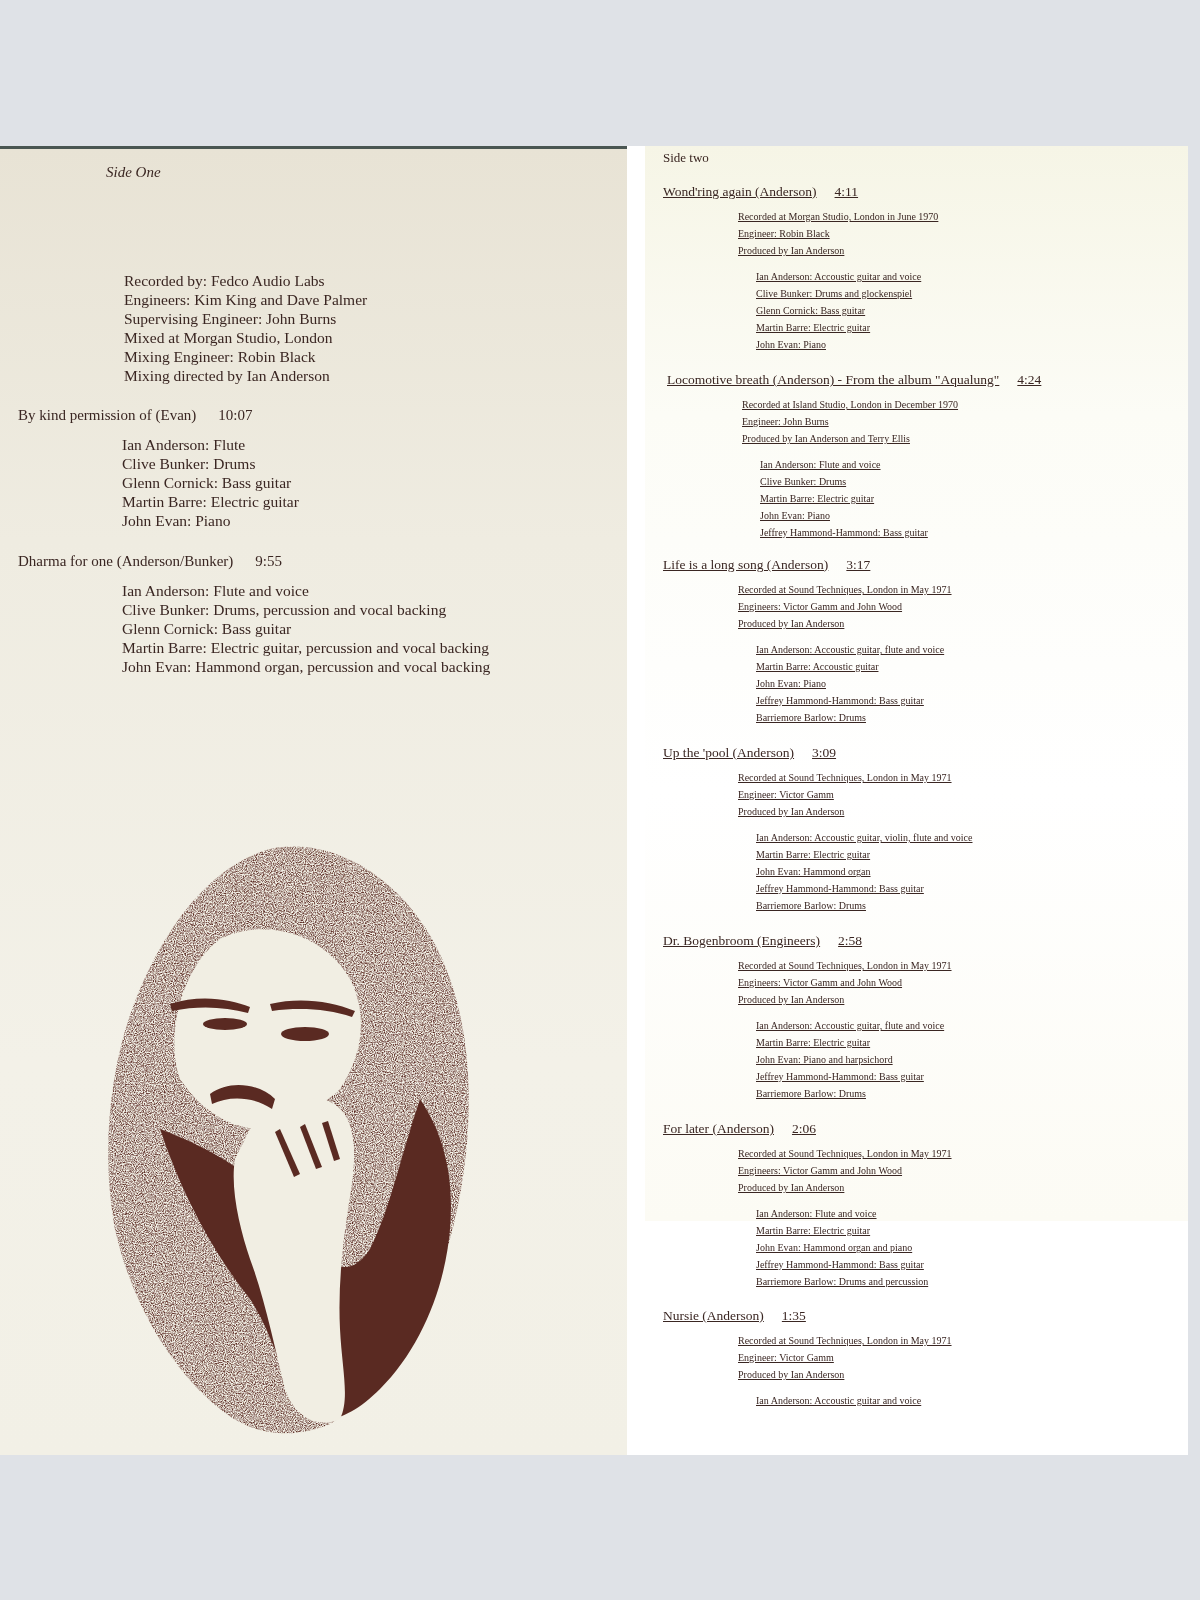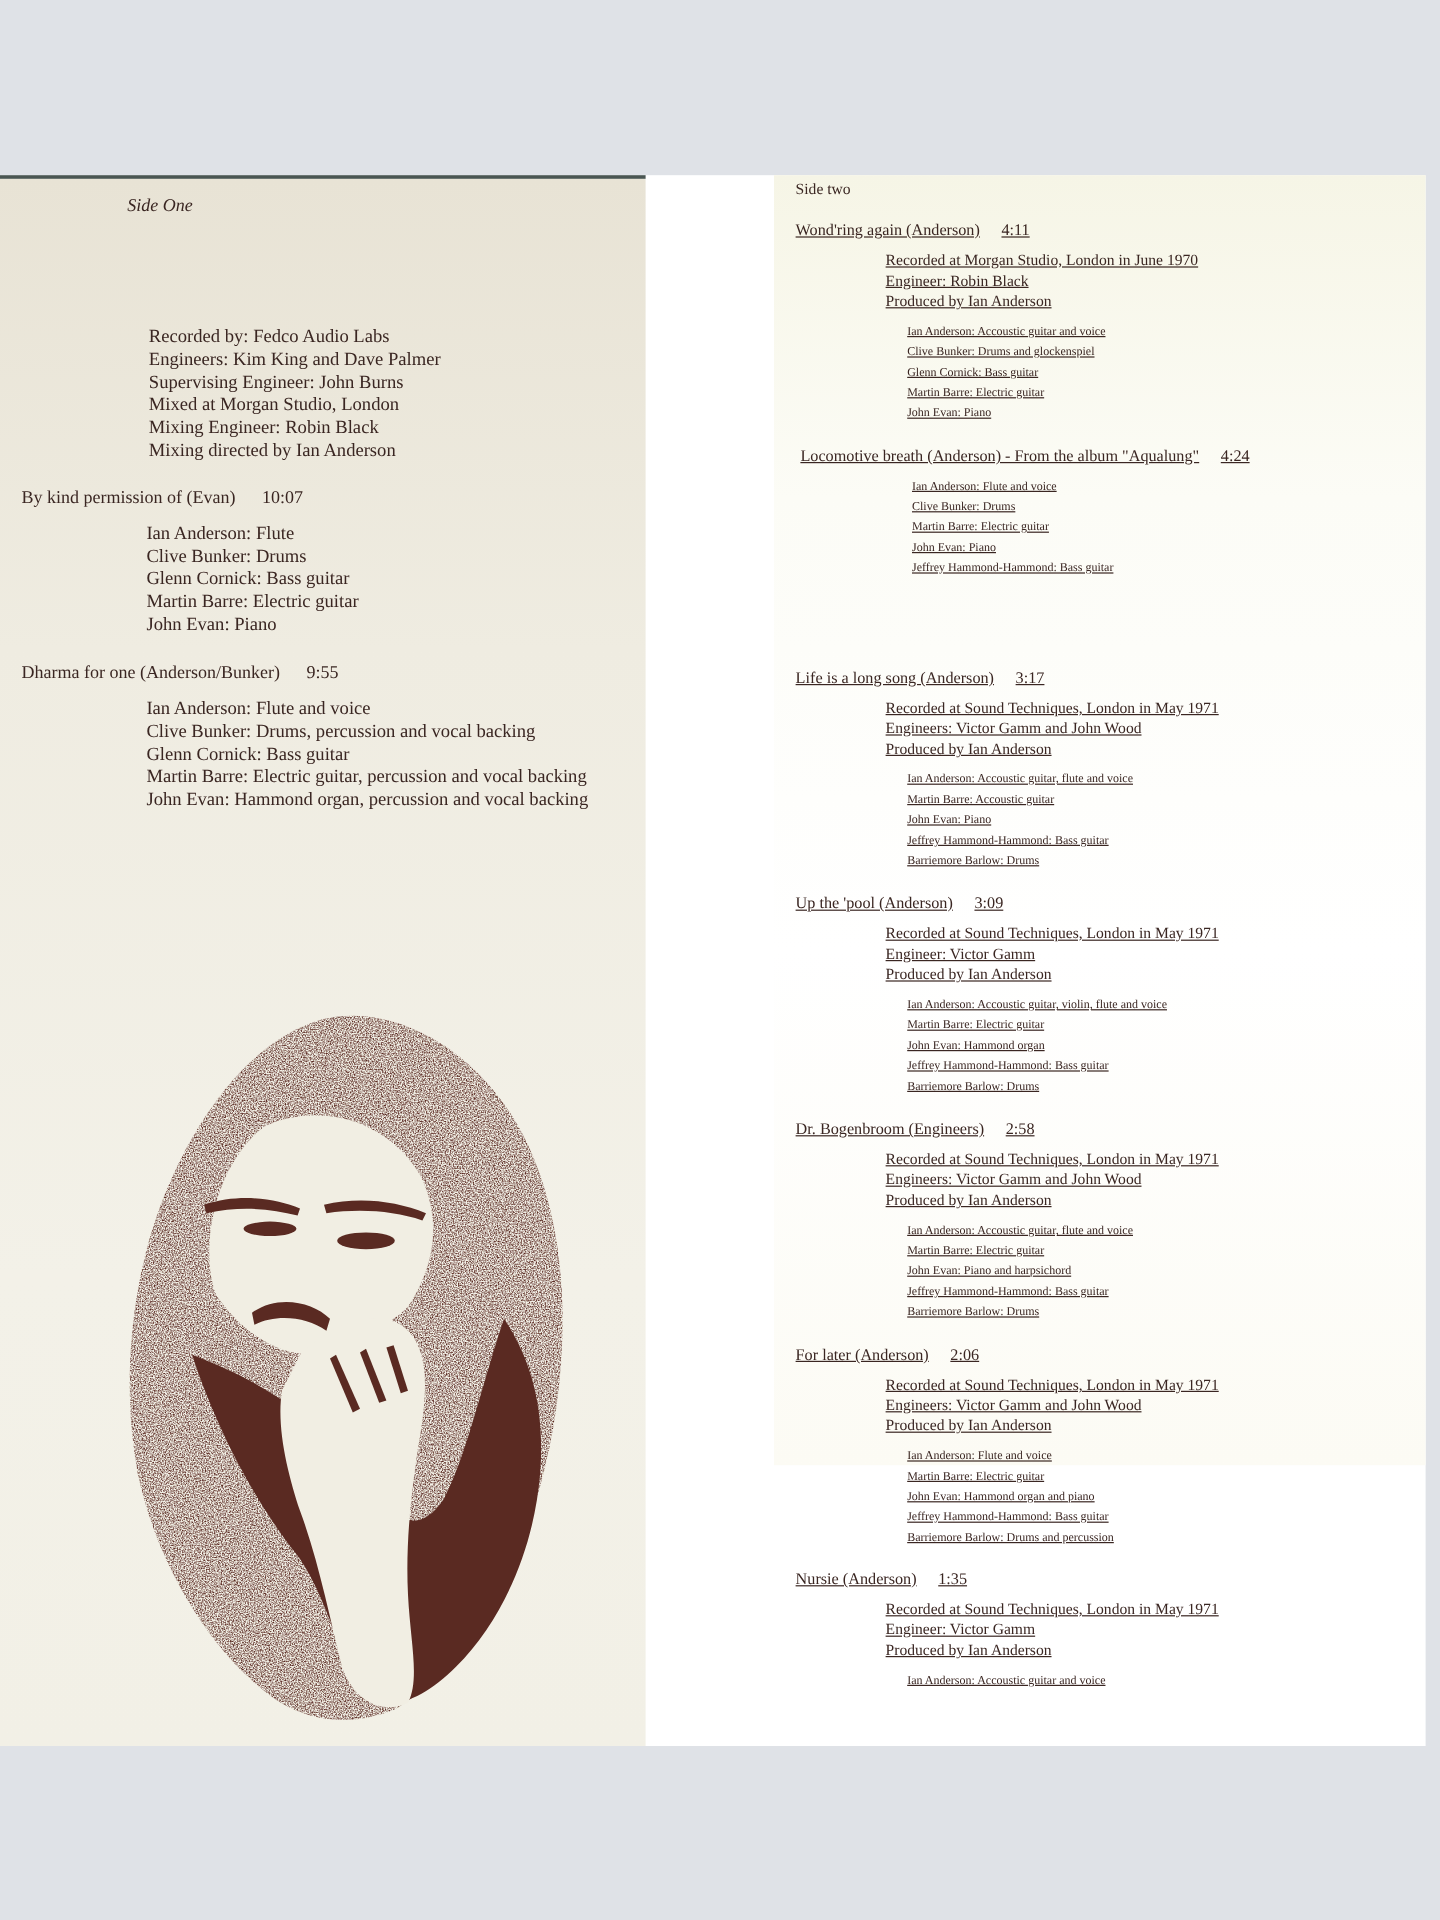--- a/index.html
+++ b/index.html
@@ -13,42 +13,42 @@
     }
     .spread {
       position: absolute;
       left: 0; top: 146px;
       width: 1188px; height: 1309px;
       background: #ffffff;
     }
     .page-left {
       position: absolute;
       left: 0; top: 0;
-      width: 538px; height: 1309px;
+      width: 627px; height: 1309px;
       background: linear-gradient(180deg, #e8e3d5 0%, #efece1 30%, #f3f1e8 70%, #f2f0e6 100%);
       border-top: 3px solid #4a5652;
     }
     .page-right {
       position: absolute;
       left: 645px; top: 0;
       width: 543px; height: 1075px;
       background: linear-gradient(180deg, #f6f5e6 0%, #fcfcf6 25%, #ffffff 60%, #fcfbf4 100%);
     }
     .abs { position: absolute; white-space: nowrap; }
     .side-title { font-style: italic; font-size: 15px; }
     .body14 { font-size: 15.5px; line-height: 19px; }
     .credits { font-size: 15.5px; line-height: 19px; }
     .track-title { font-size: 15px; }
     .track-title .dur { margin-left: 22px; }
 
     .r-title { font-size: 13px; }
     .r-track { position: absolute; left: 18px; text-decoration: underline; }
     .r-track .head { font-size: 13.5px; white-space: nowrap; }
     .r-track .head .dur { margin-left: 18px; }
-    .r-track .info { margin-left: 75px; margin-top: 8px; font-size: 13px; line-height: 17px; white-space: nowrap; }
+    .r-track .info { margin-left: 75px; margin-top: 8px; font-size: 10px; line-height: 17px; white-space: nowrap; }
     .r-track .players { margin-left: 93px; margin-top: 9px; font-size: 10px; line-height: 17px; white-space: nowrap; }
 
     .portrait {
       position: absolute;
       left: 100px; top: 680px;
       width: 380px; height: 610px;
     }
     .line { display: block; }
   </style>
 </head>
@@ -139,20 +139,25 @@
         <span class="line">Ian Anderson: Accoustic guitar and voice</span>
         <span class="line">Clive Bunker: Drums and glockenspiel</span>
         <span class="line">Glenn Cornick: Bass guitar</span>
         <span class="line">Martin Barre: Electric guitar</span>
         <span class="line">John Evan: Piano</span>
       </div>
     </div>
 
     <div class="r-track" style="top:226px; left:22px;">
       <div class="head"><span>Locomotive breath (Anderson) - From the album "Aqualung"</span><span class="dur">4:24</span></div>
+      <div class="info">
+        <span class="line">Recorded at Island Studio, London in December 1970</span>
+        <span class="line">Engineer: John Burns</span>
+        <span class="line">Produced by Ian Anderson and Terry Ellis</span>
+      </div>
       <div class="players">
         <span class="line">Ian Anderson: Flute and voice</span>
         <span class="line">Clive Bunker: Drums</span>
         <span class="line">Martin Barre: Electric guitar</span>
         <span class="line">John Evan: Piano</span>
         <span class="line">Jeffrey Hammond-Hammond: Bass guitar</span>
       </div>
     </div>
 
     <div class="r-track" style="top:411px;">

